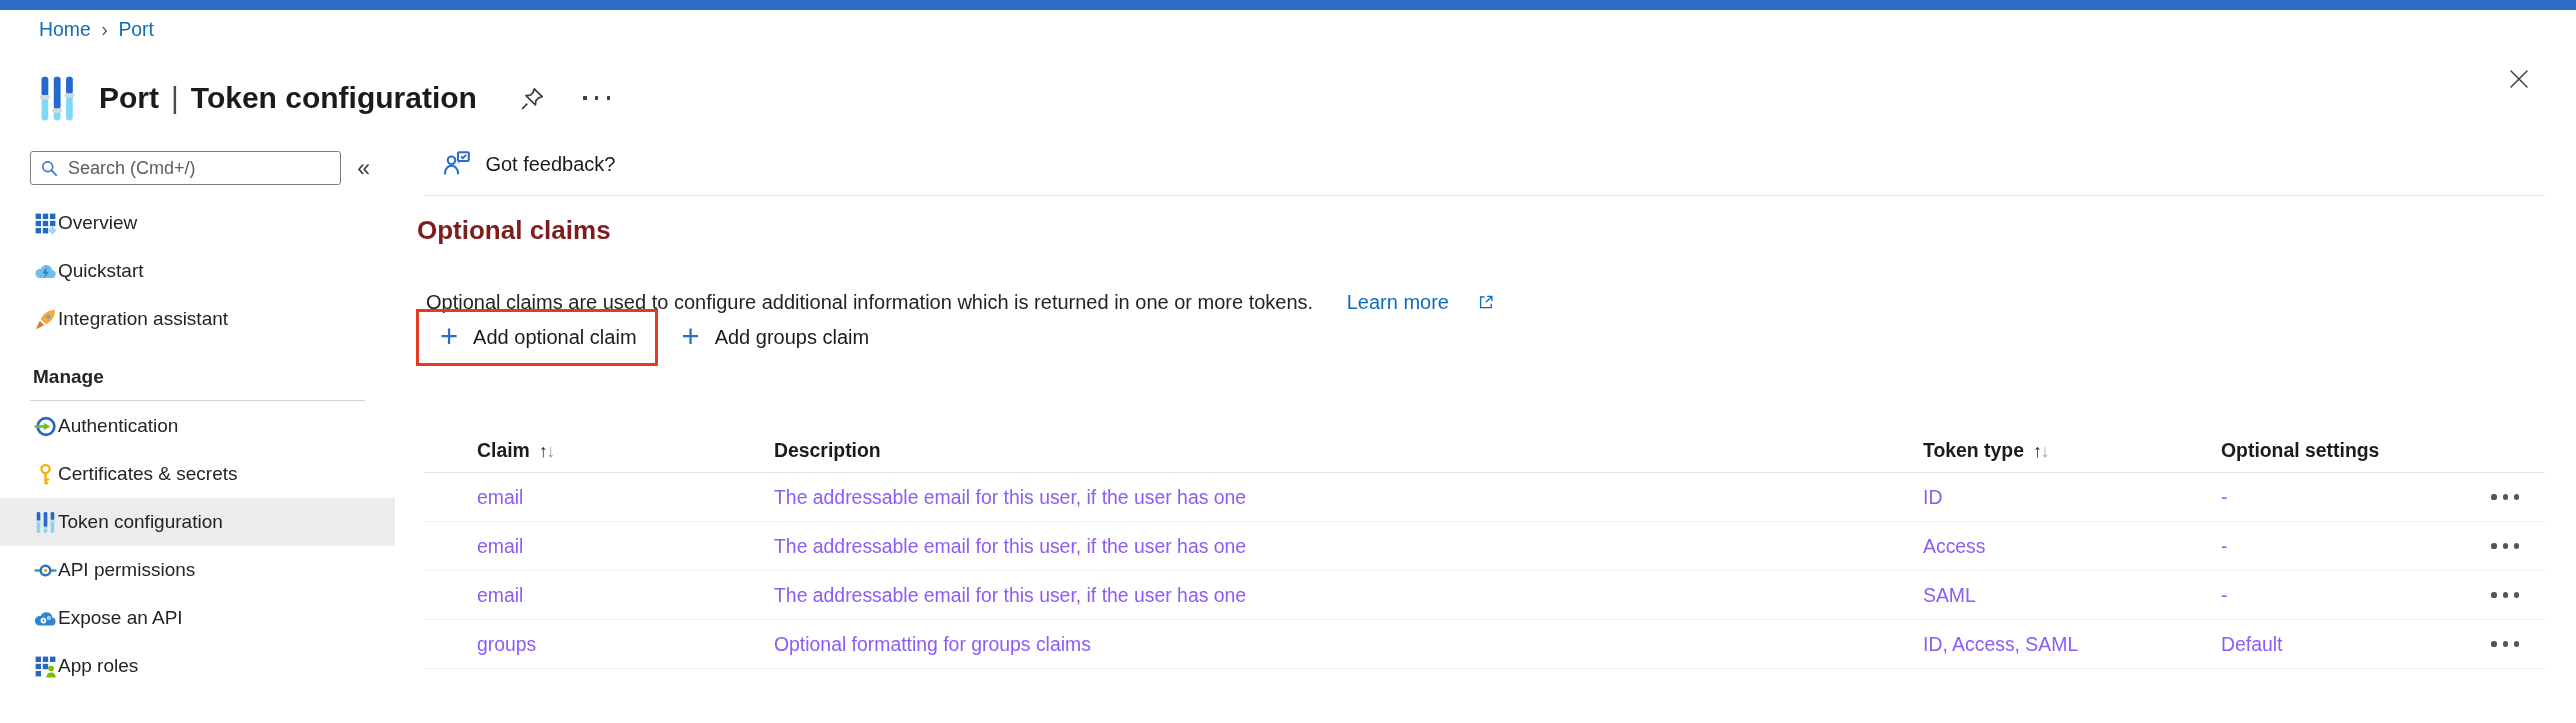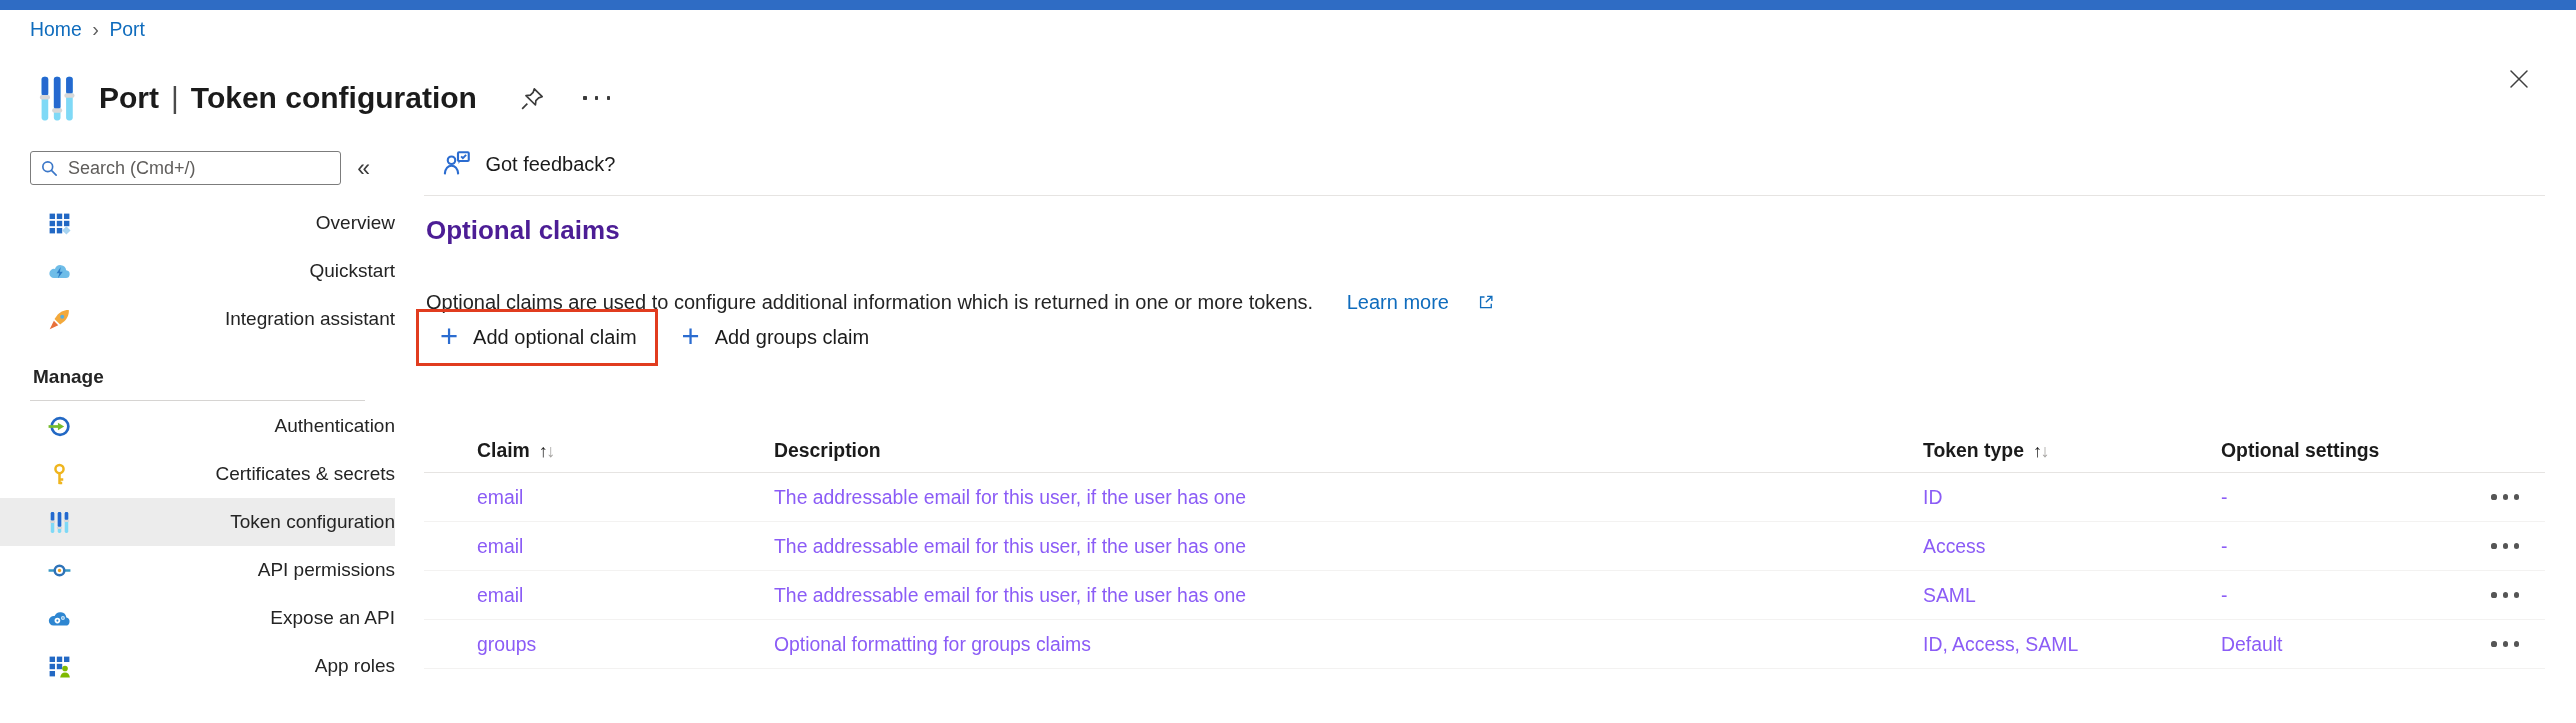--- a/index.html
+++ b/index.html
@@ -1,21 +1,21 @@
 <!DOCTYPE html>
 <html style="font-size:12px"><head>
 <meta charset="utf-8">
 <style>
   html,body{margin:0;padding:0;background:#fff;}
   #screen{position:relative;width:2576px;height:723px;background:#fff;overflow:hidden;
           font-family:"Liberation Sans",sans-serif;color:#242424;}
 
   
   .topbar{position:absolute;left:0;top:0;width:100%;height:9.7px;background:var(--topbar,#2f6cc4);}
-  .breadcrumb{position:absolute;left:30px;top:18px;display:flex;align-items:center;gap:9px;font-size:19.4px;}
+  .breadcrumb{position:absolute;left:39px;top:18px;display:flex;align-items:center;gap:9px;font-size:19.4px;}
   .breadcrumb a{color:var(--accent,#0f6cbd);text-decoration:none;cursor:pointer;}
   .crumb-sep{color:#5f5f5f;font-size:20px;padding:0 1.5px;}
 
   
   .page-header{position:absolute;left:36px;top:61px;display:flex;align-items:center;}
   .app-icon{width:42px;height:49px;}
   .title{margin-left:21px;font-size:30px;color:#1b1b1b;display:flex;align-items:center;gap:12px;white-space:nowrap;}
   .title .app{font-weight:700;}
   .title .sep{color:#4a4a4a;font-weight:300;}
   .hdr-btn{background:none;border:none;padding:0;cursor:pointer;display:flex;align-items:center;}
@@ -27,34 +27,34 @@
   
   .sidebar{position:absolute;left:0;top:140px;width:395px;}
   .search-row{position:relative;margin:11.2px 0 0 30px;width:340px;display:flex;align-items:center;}
   .search-box{position:relative;width:312px;height:34px;}
   .search-box input{width:100%;height:100%;box-sizing:border-box;border:1.1px solid #7c7c7c;border-radius:3px;
       padding:0 7.5px 0 37px;font-size:18px;font-family:"Liberation Sans",sans-serif;color:#242424;outline:none;}
   .search-box input::placeholder{color:#5f5d5b;}
   .search-glyph{position:absolute;left:9px;top:6.7px;width:21px;height:21px;pointer-events:none;}
   .collapse-btn{background:none;border:none;cursor:pointer;font-size:23px;color:#3b3b3b;margin-left:16.4px;padding:0;}
   .nav{margin-top:14px;}
-  .nav-item{display:flex;align-items:center;height:48px;padding-left:47px;cursor:pointer;gap:18px;justify-content:space-between;}
+  .nav-item{display:flex;align-items:center;height:48px;padding-left:33px;cursor:pointer;}
   .nav-item.selected{background:var(--selected-bg,#ececec);}
   .nav-item .ic{width:25px;height:25px;flex:0 0 25px;display:flex;}
   .nav-item .ic svg{width:25px;height:25px;}
   .nav-item .lbl{font-size:19px;color:#242424;white-space:nowrap;}
   .section-hdr{padding:22.4px 0 0 33px;font-size:19px;font-weight:700;color:#242424;}
   .section-rule{height:1.1px;background:#d6d4d2;margin:12px 30px 1.5px 30px;}
 
   
   .feedback{position:absolute;left:442px;top:149px;display:flex;align-items:center;gap:13.4px;
       background:none;border:none;cursor:pointer;font-size:20px;color:#1b1b1b;font-family:"Liberation Sans",sans-serif;padding:0;}
   .feedback svg{width:30px;height:30px;}
   .main-divider{position:absolute;left:424px;top:195px;width:2121px;height:1.1px;background:#e6e4e2;}
-  .heading{position:absolute;left:426px;top:215px;font-size:26px;font-weight:600;color:#4c1d95;margin:0;}
+  .heading{position:absolute;left:417px;top:215px;font-size:26px;font-weight:600;color:#7f1d1d;margin:0;}
   .desc{position:absolute;left:426px;top:271px;font-size:20px;color:#242424;}
   .desc a{color:var(--accent,#0f6cbd);text-decoration:none;cursor:pointer;margin-left:28px;}
   .ext-icon{display:inline-block;width:18px;height:18px;margin-left:4.5px;transform:translateY(2.2px);}
 
   .buttons-row{position:absolute;left:416px;top:309px;display:flex;align-items:center;}
   .hl-box{border:3.7px solid var(--highlight,#e13c1f);padding:0 18px 0 21px;display:flex;align-items:center;height:51px;}
   .cmd-btn{display:flex;align-items:center;gap:15px;background:none;border:none;cursor:pointer;
       font-size:20px;color:#1b1b1b;font-family:"Liberation Sans",sans-serif;padding:0;white-space:nowrap;}
   .cmd-btn .plus{color:#2b6cd0;font-size:31px;font-weight:200;line-height:1;transform:translateY(-1.5px);}
   .groups-btn{margin-left:24px;}

